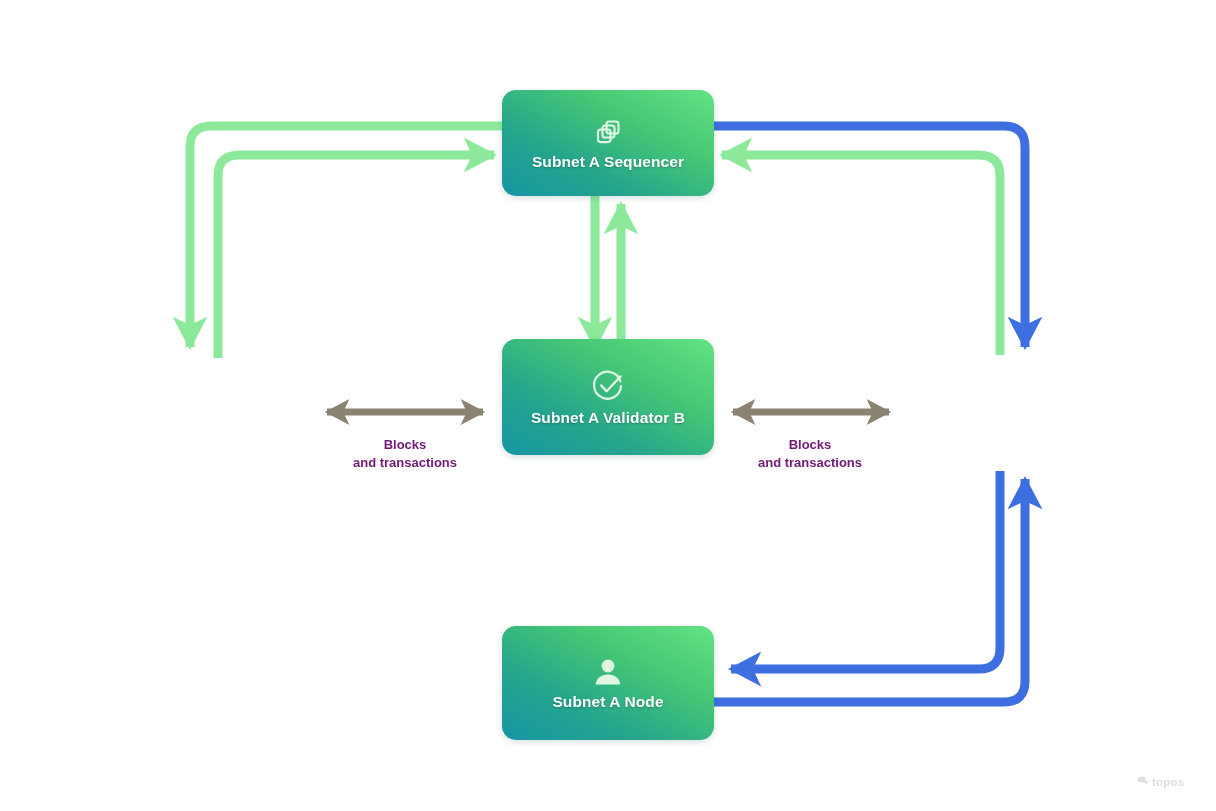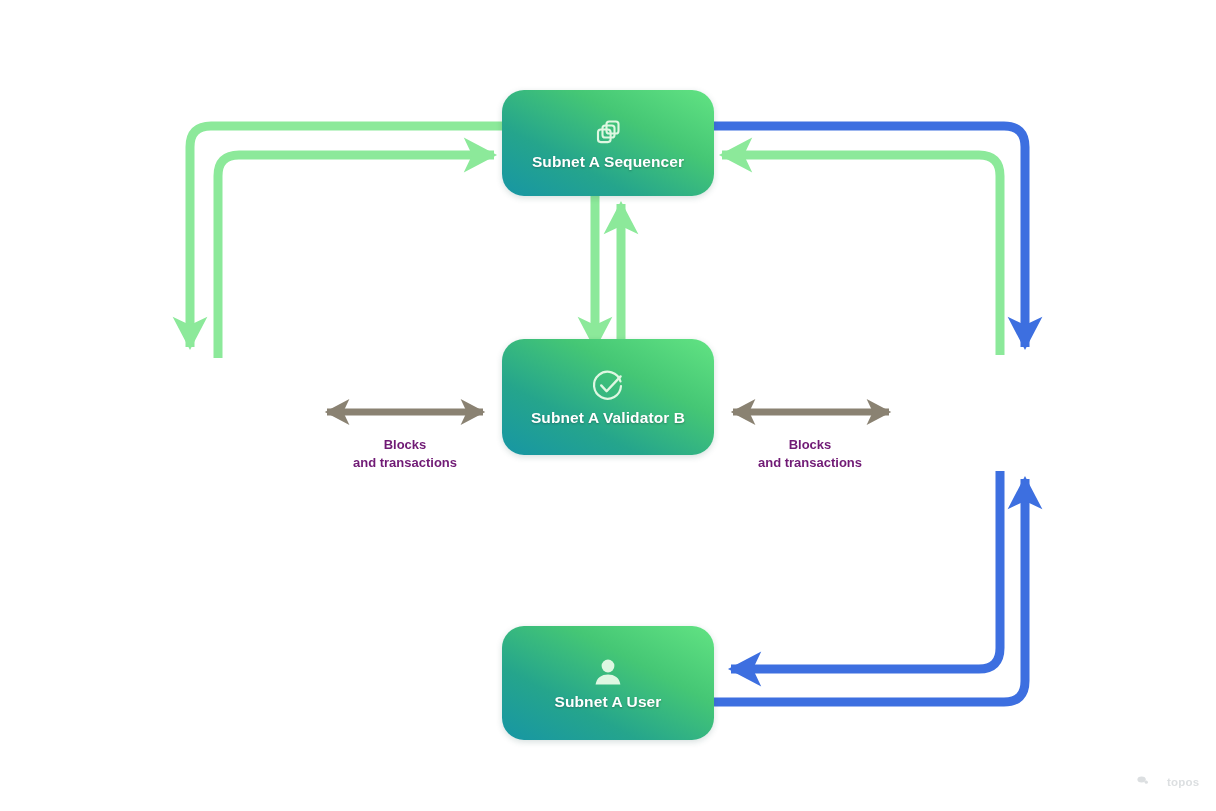--- a/index.html
+++ b/index.html
@@ -23,21 +23,21 @@
   }
   svg.edges {
     position: absolute;
     left: 0; top: 0;
     width: 1216px;
     height: 811px;
     pointer-events: none;
   }
   .node {
     position: absolute;
-    border-radius: 22px;
+    border-radius: 14px;
     display: flex;
     flex-direction: column;
     align-items: center;
     justify-content: center;
     box-sizing: border-box;
     background-image: linear-gradient(28deg, #1796a4 0%, #25a58c 32%, #45c775 66%, #62e383 100%);
     box-shadow: 0 2px 6px rgba(30,80,70,0.18);
     z-index: 5;
   }
   .node .node-icon {
@@ -71,21 +71,21 @@
   }
   #label-left  { left: 325px; top: 436px; width: 160px; }
   #label-right { left: 730px; top: 436px; width: 160px; }
 
   #watermark {
     position: absolute;
     left: 1136px;
     top: 773px;
     display: flex;
     align-items: center;
-    gap: 18px;
+    gap: 3px;
     z-index: 6;
   }
   #watermark .wm-text {
     color: #dcdfe1;
     font-size: 11.5px;
     font-weight: 700;
     letter-spacing: 0.2px;
   }
 </style>
 </head>
@@ -158,21 +158,21 @@
   </div>
 
 
   <div class="node" id="node-user">
     <span class="node-icon">
       <svg width="34" height="34" viewBox="0 0 34 34" xmlns="http://www.w3.org/2000/svg">
         <circle cx="17" cy="11" r="6.4" fill="#dff7e2"></circle>
         <path d="M4.6 29.5 C 5.6 22.6 10.6 19.4 17 19.4 C 23.4 19.4 28.4 22.6 29.4 29.5 Z" fill="#dff7e2"></path>
       </svg>
     </span>
-    <span class="node-label">Subnet A User</span>
+    <span class="node-label">Subnet A Node</span>
   </div>
 
   <div class="edge-label" id="label-left">Blocks
 and transactions</div>
 
   <div class="edge-label" id="label-right">Blocks
 and transactions</div>
 
   <div id="watermark">
     <span>

